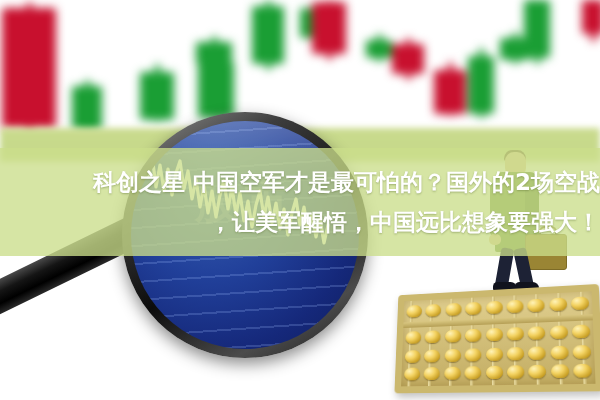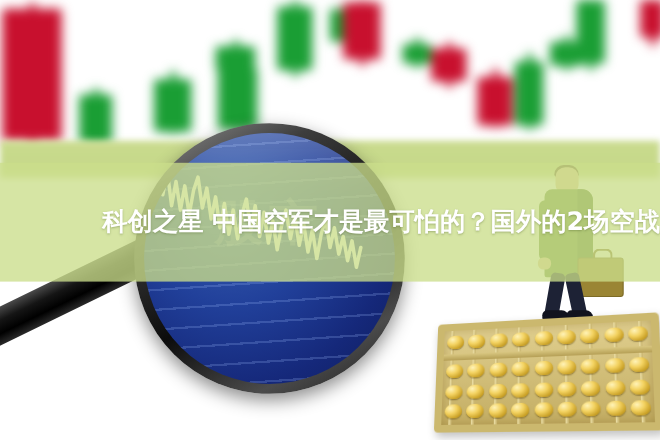--- a/index.html
+++ b/index.html
@@ -374,15 +374,16 @@
             <div class="ab-bead"></div>
           </div>
         </div>
     </div>
   </div>
 
   <div class="banner"></div>
 
   <div class="title-block">
     <div class="title-line first">科创之星 中国空军才是最可怕的？国外的2场空战</div>
+    <div class="title-line">，让美军醒悟，中国远比想象要强大！</div>
   </div>
 
 </div>
 
 </body></html>

